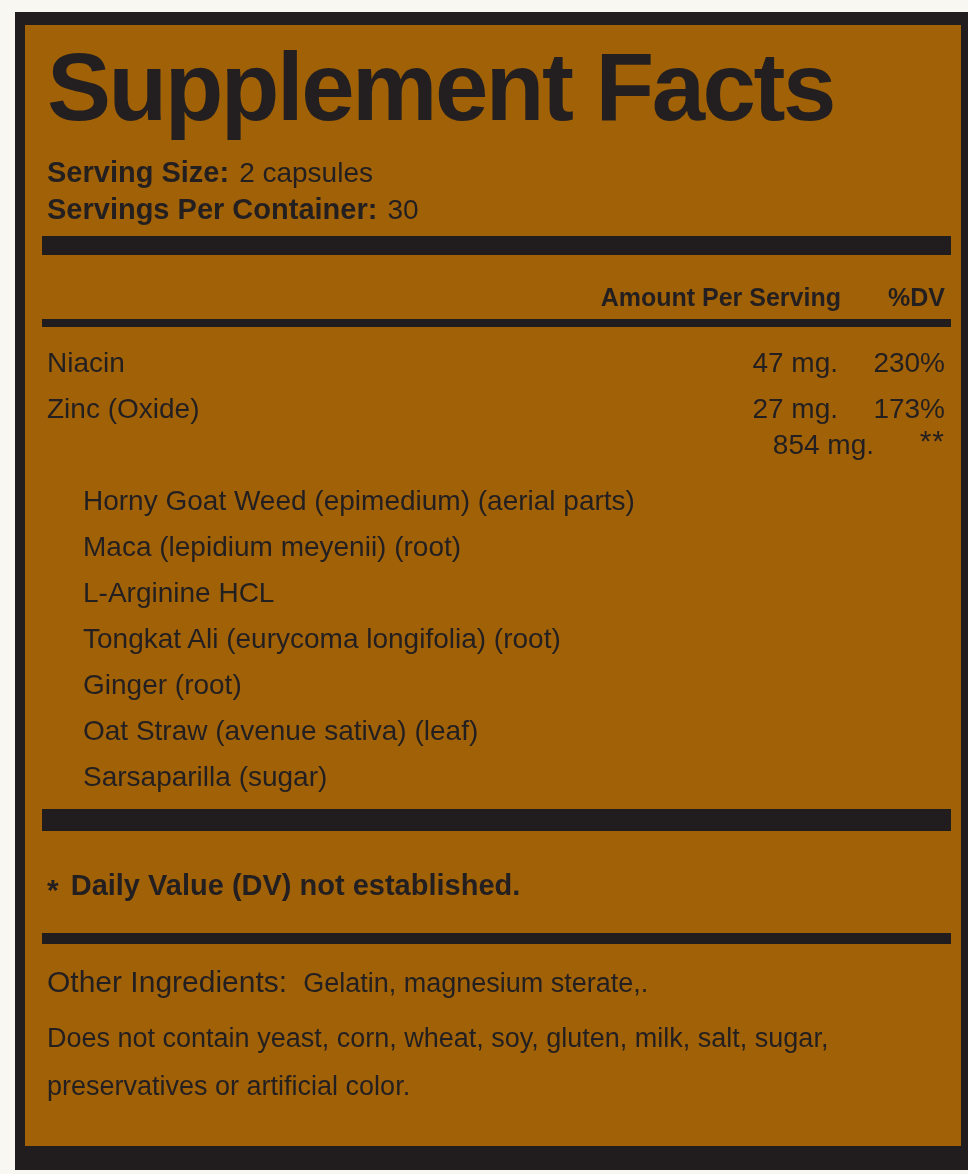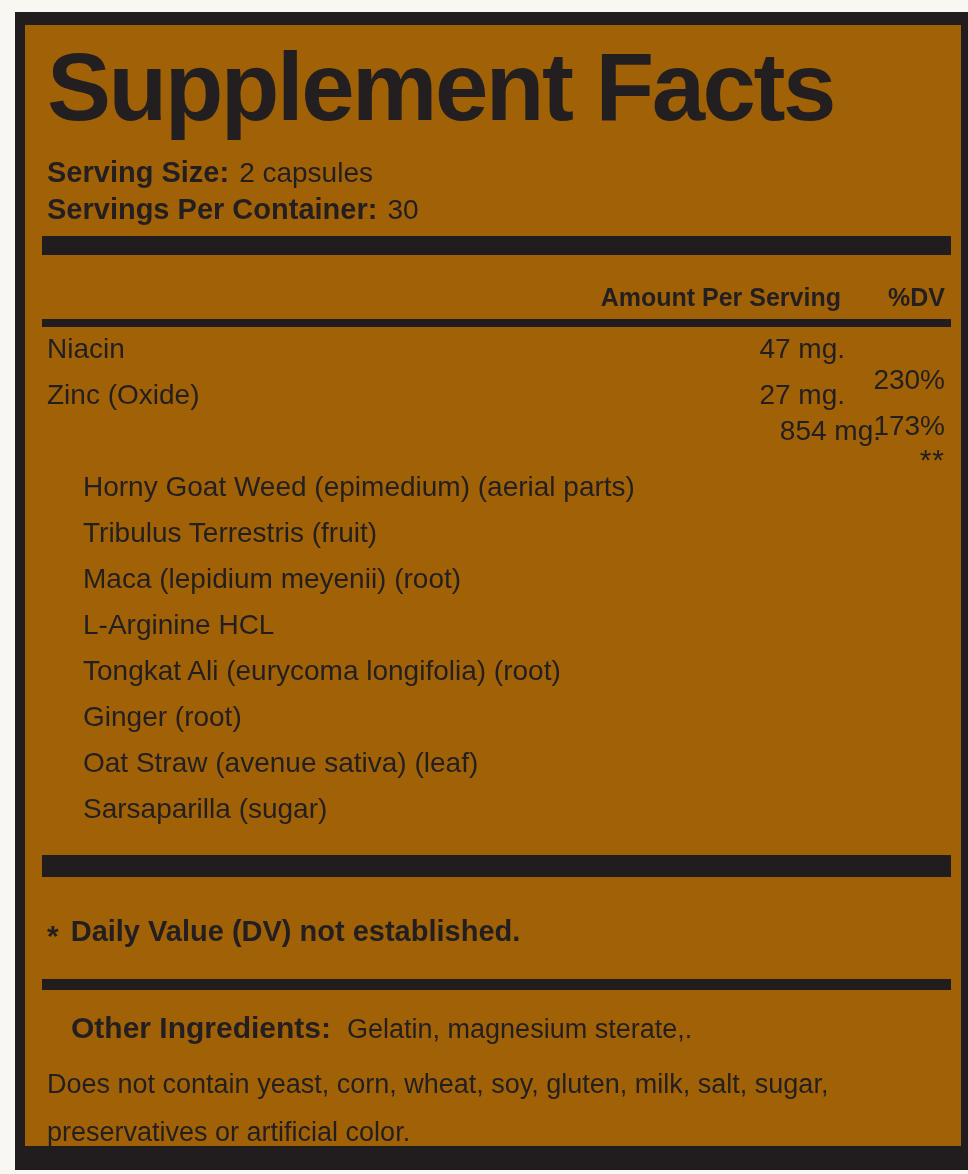--- a/index.html
+++ b/index.html
@@ -35,31 +35,31 @@
   .bar.thin1{height:8px;}
   .bar.thick2{height:22px;margin-top:16px;}
   .bar.thin2{height:11px;margin-top:28px;}
   .hdr{
     display:flex;align-items:center;height:44px;margin-top:20px;
     font-weight:bold;font-size:25px;
   }
   .hdr .ah{flex:1;text-align:right;}
   .hdr .dh{width:104px;text-align:right;}
   .rows{margin-top:6px;}
-  .row{display:flex;align-items:flex-start;height:46px;font-size:28px;}
+  .row{display:flex;align-items:flex-end;height:46px;font-size:28px;gap:7px;}
   .row .name{flex:1;}
   .row .amount{width:150px;text-align:right;}
   .row .dv{width:100px;text-align:right;margin-top:31px;}
   .row.blend .amount{position:relative;top:-10px;flex:1;}
   .row.blend .dv{position:relative;top:-13px;width:64px;font-size:30px;letter-spacing:1px;}
   .row.indent .name{padding-left:36px;}
   .footnote{margin-top:34px;font-size:29px;font-weight:bold;line-height:40px;}
   .footnote .star{display:inline-block;transform:translateY(5px);margin-right:12px;font-size:30px;}
   .other{margin-top:18px;line-height:40px;}
-  .other .b{font-weight:bold;font-size:30px;margin-left:24px;}
+  .other .b{font-weight:normal;font-size:30px;}
   .other .v{margin-left:16px;font-size:27px;}
   .disc{margin:14px 0 0 0;font-size:27px;line-height:34px;}
 </style>
 </head>
 <body>
 
 <div class="panel">
 
   <h1 class="title">Supplement Facts</h1>
 
@@ -94,23 +94,20 @@
     </div>
     <div class="row blend">
       <span class="amount">854 mg.</span>
       <span class="dv">**</span>
     </div>
 
     <div class="row indent">
       <span class="name">Horny Goat Weed (epimedium) (aerial parts)</span>
     </div>
     <div class="row indent">
-      <span class="name">Tribulus Terrestris (fruit)</span>
-    </div>
-    <div class="row indent">
       <span class="name">Maca (lepidium meyenii) (root)</span>
     </div>
     <div class="row indent">
       <span class="name">L-Arginine HCL</span>
     </div>
     <div class="row indent">
       <span class="name">Tongkat Ali (eurycoma longifolia) (root)</span>
     </div>
     <div class="row indent">
       <span class="name">Ginger (root)</span>

